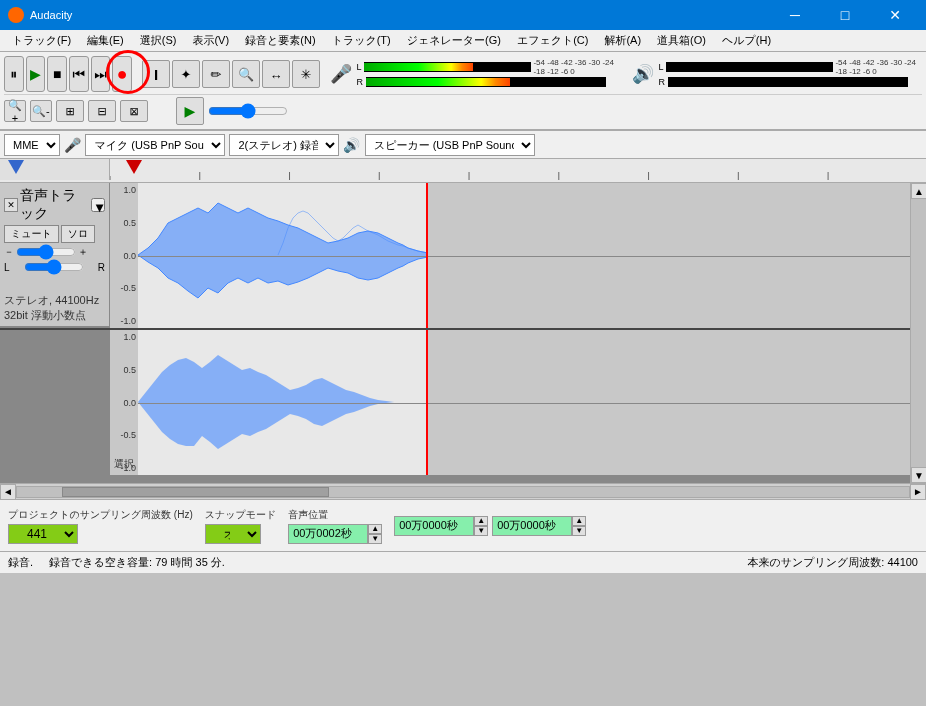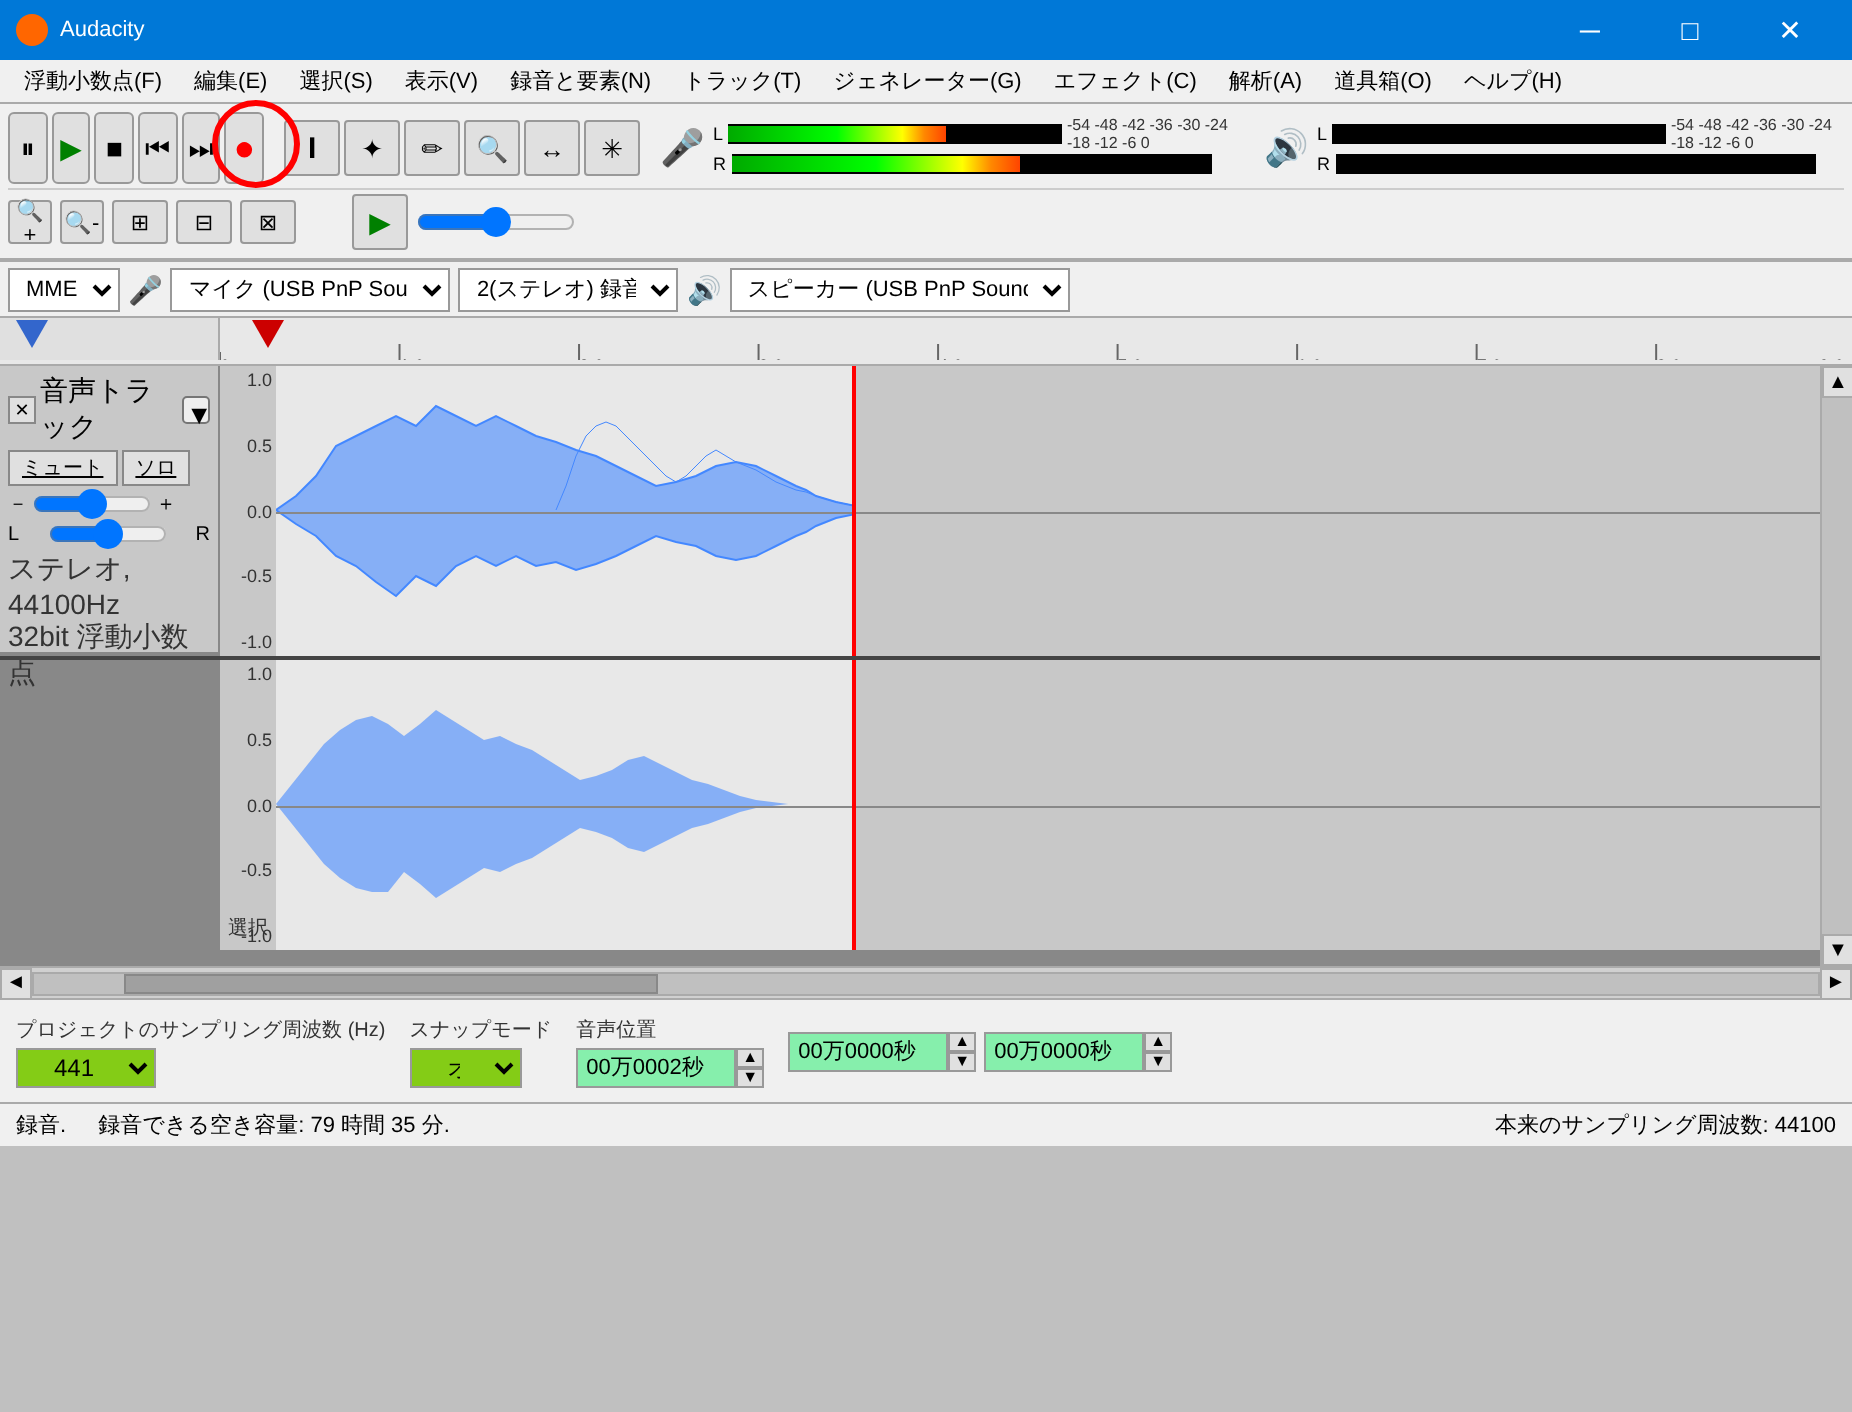--- a/index.html
+++ b/index.html
@@ -275,21 +275,20 @@
       gap: 2px;
     }
 
     .mute-btn, .solo-btn {
       height: 18px;
       padding: 0 6px;
       font-size: 10px;
       background: #e0e0e0;
       border: 1px solid #888;
       cursor: pointer;
-      text-decoration: underline;
     }
 
     .gain-row {
       display: flex;
       align-items: center;
       gap: 2px;
       font-size: 10px;
     }
 
     .gain-slider {
@@ -303,23 +302,23 @@
       justify-content: space-between;
       font-size: 10px;
     }
 
     .pan-slider {
       width: 60px;
       height: 12px;
     }
 
     .track-info {
-      font-size: 14px;
+      font-size: 11px;
       color: #333;
-      margin-top: 1px;
+      margin-top: 18px;
     }
 
     .track-waveform {
       flex: 1;
       background: #c8c8c8;
       position: relative;
       overflow: hidden;
     }
 
     .scale-labels {
@@ -540,21 +539,21 @@
     <span>Audacity</span>
   </div>
   <div id="title-controls">
     <button class="title-btn">─</button>
     <button class="title-btn">□</button>
     <button class="title-btn close">✕</button>
   </div>
 </div>
 
 <div id="menu-bar">
-  <div class="menu-item">浮動小数点(F)</div>
+  <div class="menu-item">トラック(F)</div>
   <div class="menu-item">編集(E)</div>
   <div class="menu-item">選択(S)</div>
   <div class="menu-item">表示(V)</div>
   <div class="menu-item">録音と要素(N)</div>
   <div class="menu-item">トラック(T)</div>
   <div class="menu-item">ジェネレーター(G)</div>
   <div class="menu-item">エフェクト(C)</div>
   <div class="menu-item">解析(A)</div>
   <div class="menu-item">道具箱(O)</div>
   <div class="menu-item">ヘルプ(H)</div>

